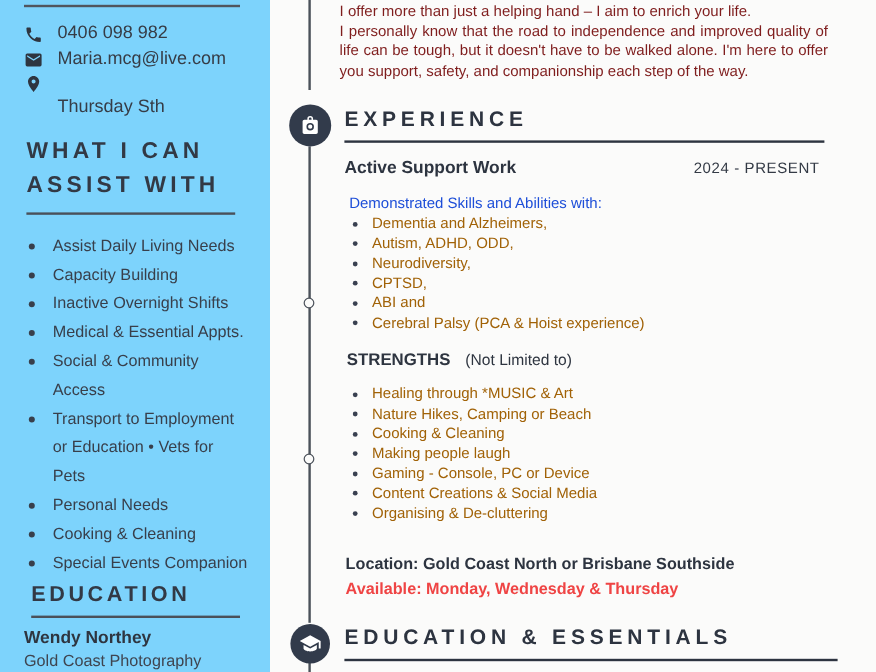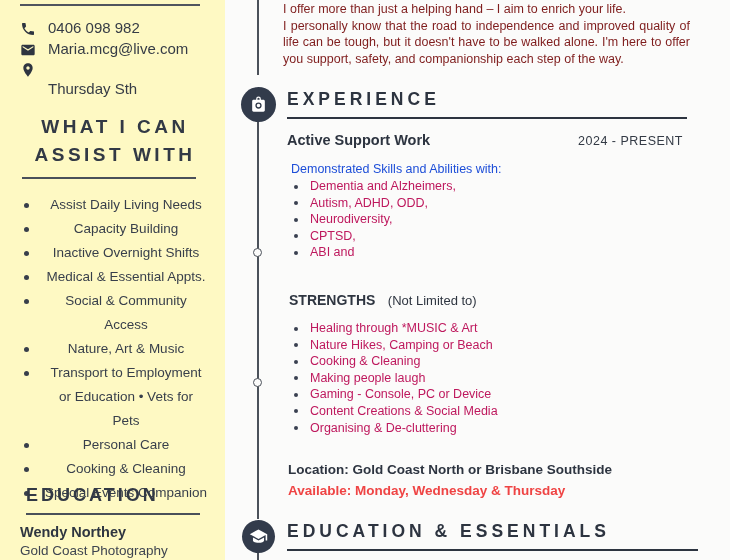--- a/index.html
+++ b/index.html
@@ -6,30 +6,30 @@
   html,body { width:730px; height:560px; }
   body {
     font-family:"Liberation Sans", sans-serif;
     background:#fbfbfa;
     color:#3a414d;
     overflow:hidden;
   }
   .page { position:relative; width:730px; height:560px; background:#fbfbfa; overflow:hidden; }
 
   
-  .sidebar { position:absolute; left:0; top:0; width:225px; height:560px; background:#fef9c3; }
+  .sidebar { position:absolute; left:0; top:0; width:225px; height:560px; background:#7dd3fc; }
   .sidebar-topline { position:absolute; left:20px; top:4px; width:180px; height:2px; background:#50555e; }
 
   .contact { position:absolute; left:20px; top:18px; width:195px; }
   .contact-row { display:flex; gap:11px; margin-bottom:1px; }
   .contact-row .cicon { flex:0 0 17px; padding-top:3px; }
   .contact-row .cicon svg { width:16px; height:16px; fill:#2e3540; display:block; }
   .contact-row .ctext { font-size:15px; line-height:19.5px; color:#363c46; }
 
-  .assist { position:absolute; left:22px; top:113px; width:186px;text-align:center; }
+  .assist { position:absolute; left:22px; top:113px; width:186px; }
   .side-heading { font-size:19px; font-weight:bold; letter-spacing:3.5px; line-height:28px; color:#323945; }
   .assist-underline { width:174px; height:2px; background:#4a505a; margin-top:8px; }
   .assist-list { list-style:none; margin-top:14px; }
   .assist-list li { position:relative; padding-left:22px; font-size:13.5px; line-height:24px; color:#383f4b; }
   .assist-list li::before { content:""; position:absolute; left:2px; top:9.5px; width:5px; height:5px; border-radius:50%; background:#383f4b; }
 
   .references { position:absolute; left:20px; top:485px; width:190px; }
   .ref-heading { font-size:18px; font-weight:bold; letter-spacing:3px; color:#323945; margin-left:6px; }
   .ref-underline { width:174px; height:2px; background:#4a505a; margin-left:6px; margin-top:7px; }
   .ref-name { font-size:14.5px; font-weight:bold; color:#2e3540; margin-top:9px; }
@@ -55,21 +55,21 @@
   .exp-heading { position:absolute; left:287px; top:89px; font-size:17.5px; font-weight:bold; letter-spacing:4px; color:#2d3440; }
   .rule { position:absolute; height:2px; background:#2d3440; }
   .exp-rule { left:287px; top:117px; width:400px; }
 
   .job-row { position:absolute; left:287px; top:132px; width:396px; display:flex; justify-content:space-between; align-items:baseline; }
   .job-title { font-size:14.5px; font-weight:bold; color:#2d3440; }
   .job-dates { font-size:12.5px; color:#333a45; letter-spacing:0.5px; }
 
   .skills-intro { position:absolute; left:291px; top:162px; font-size:12.5px; color:#1d4ed8; }
   .mini-list { list-style:none; }
-  .mini-list li { position:relative; padding-left:19px; font-size:12.5px; line-height:16.6px; color:#be185d; }
+  .mini-list li { position:relative; padding-left:19px; font-size:12.5px; line-height:16.6px; color:#a16207; }
   .mini-list li::before { content:""; position:absolute; left:3px; top:6.5px; width:4px; height:4px; border-radius:50%; background:#394050; }
   .skills-list { position:absolute; left:291px; top:178px; width:400px; }
   .strengths-head { position:absolute; left:289px; top:291px; color:#2e3540; }
   .strengths-label { font-size:14px; font-weight:bold; }
   .strengths-note { font-size:13px; font-weight:normal; margin-left:8px; }
   .strengths-list { position:absolute; left:291px; top:320px; width:400px; }
 
   .loc-line { position:absolute; left:288px; top:462px; font-size:13.5px; font-weight:bold; color:#2d3440; }
   .avail-line { position:absolute; left:288px; top:483px; font-size:13.5px; font-weight:bold; color:#ef4444; }
 
@@ -119,23 +119,22 @@
         <div>WHAT I CAN</div>
         <div>ASSIST WITH</div>
       </div>
       <div class="assist-underline"></div>
       <ul class="assist-list">
           <li>Assist Daily Living Needs</li>
           <li>Capacity Building</li>
           <li>Inactive Overnight Shifts</li>
           <li>Medical &amp; Essential Appts.</li>
           <li>Social &amp; Community Access</li>
-          <li>Nature, Art &amp; Music</li>
           <li>Transport to Employment or Education • Vets for Pets</li>
-          <li>Personal Care</li>
+          <li>Personal Needs</li>
           <li>Cooking &amp; Cleaning</li>
           <li>Special Events Companion</li>
         </ul>
     </div>
 
     <div class="references">
       <div class="ref-heading">EDUCATION</div>
       <div class="ref-underline"></div>
       <div class="ref-name">Wendy Northey</div>
       <div class="ref-company">Gold Coast Photography</div>
@@ -179,20 +178,21 @@
       <span class="job-dates">2024 - PRESENT</span>
     </div>
 
     <div class="skills-intro">Demonstrated Skills and Abilities with:</div>
     <ul class="mini-list skills-list">
         <li>Dementia and Alzheimers,</li>
         <li>Autism, ADHD, ODD,</li>
         <li>Neurodiversity,</li>
         <li>CPTSD,</li>
         <li>ABI and</li>
+        <li>Cerebral Palsy (PCA &amp; Hoist experience)</li>
       </ul>
 
     <div class="strengths-head">
       <span class="strengths-label">STRENGTHS</span>
       <span class="strengths-note">(Not Limited to)</span>
     </div>
     <ul class="mini-list strengths-list">
         <li>Healing through *MUSIC &amp; Art</li>
         <li>Nature Hikes, Camping or Beach</li>
         <li>Cooking &amp; Cleaning</li>

